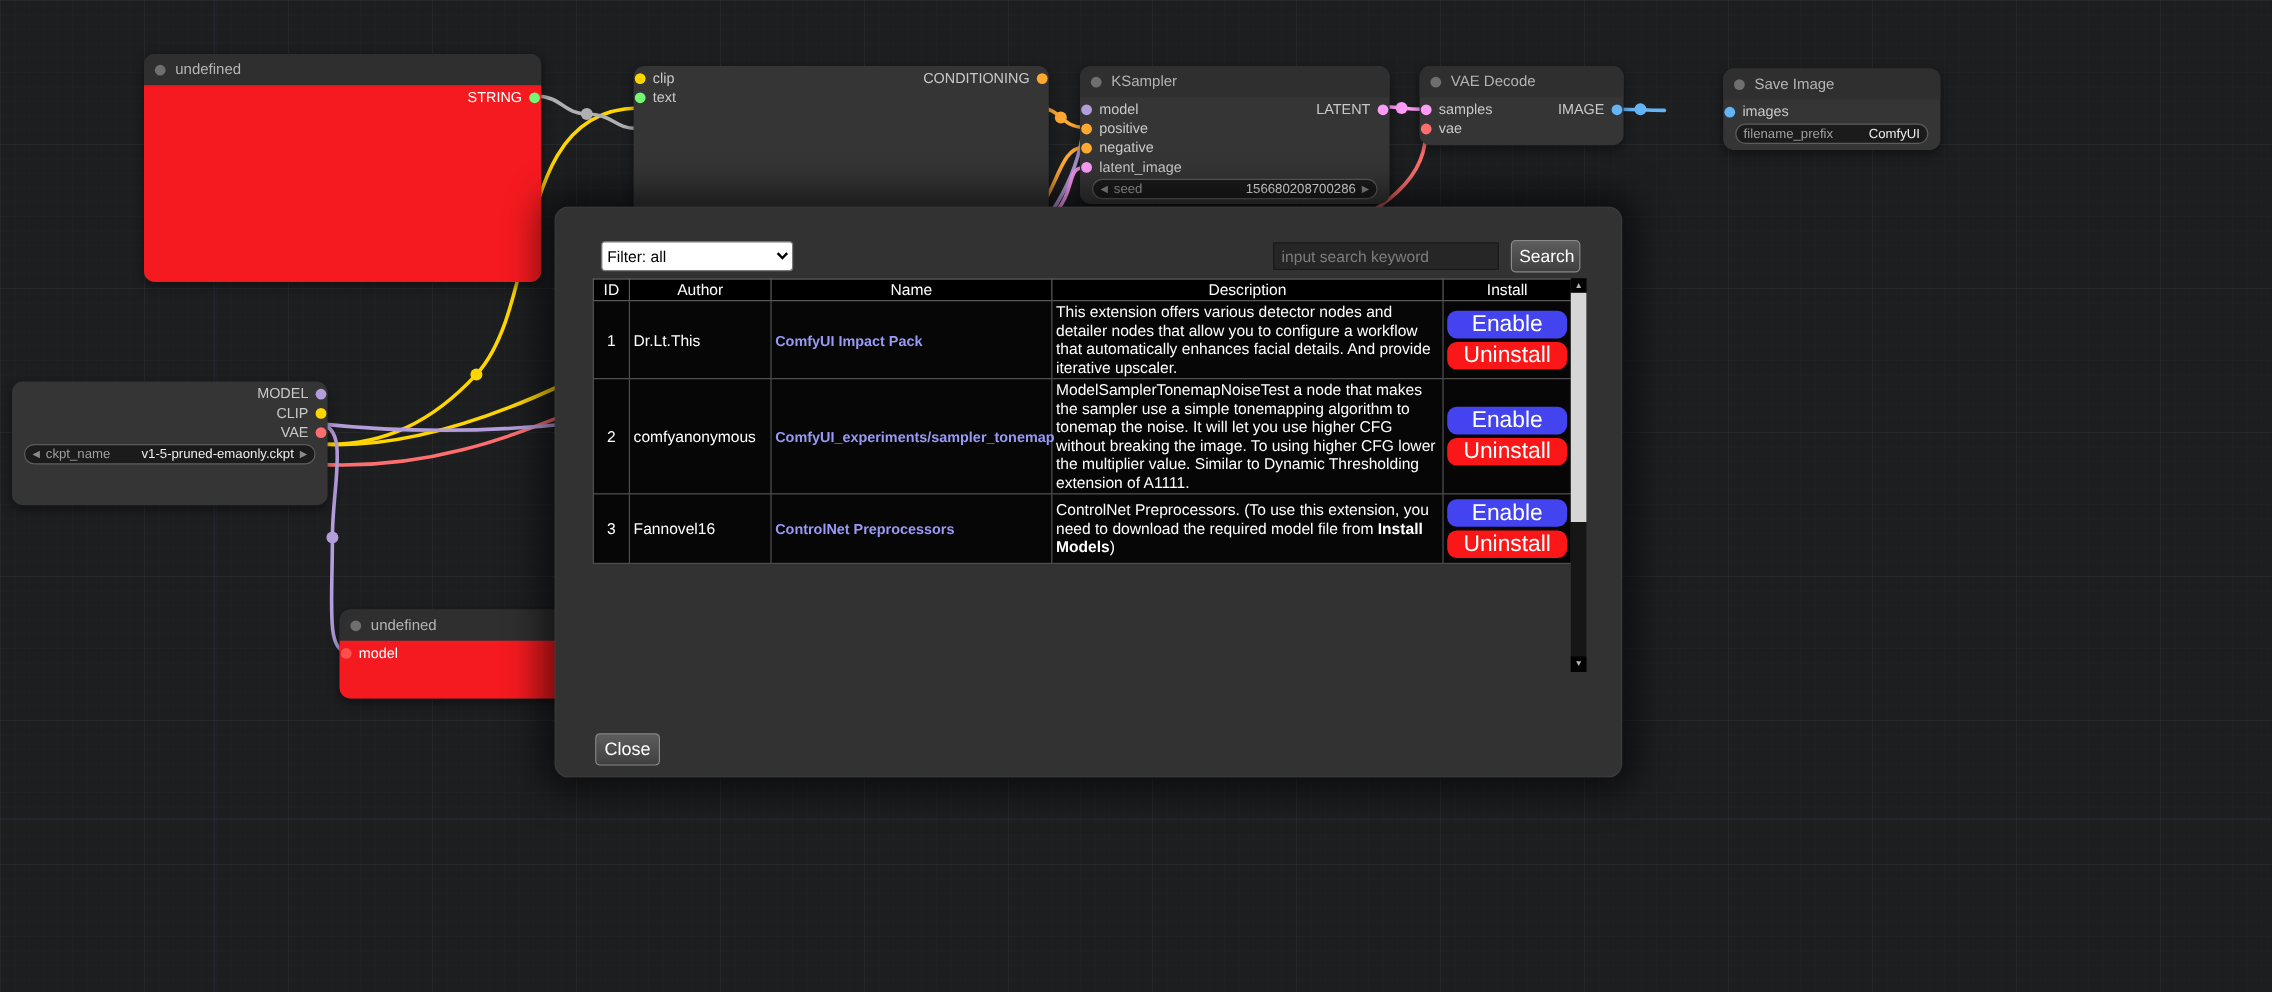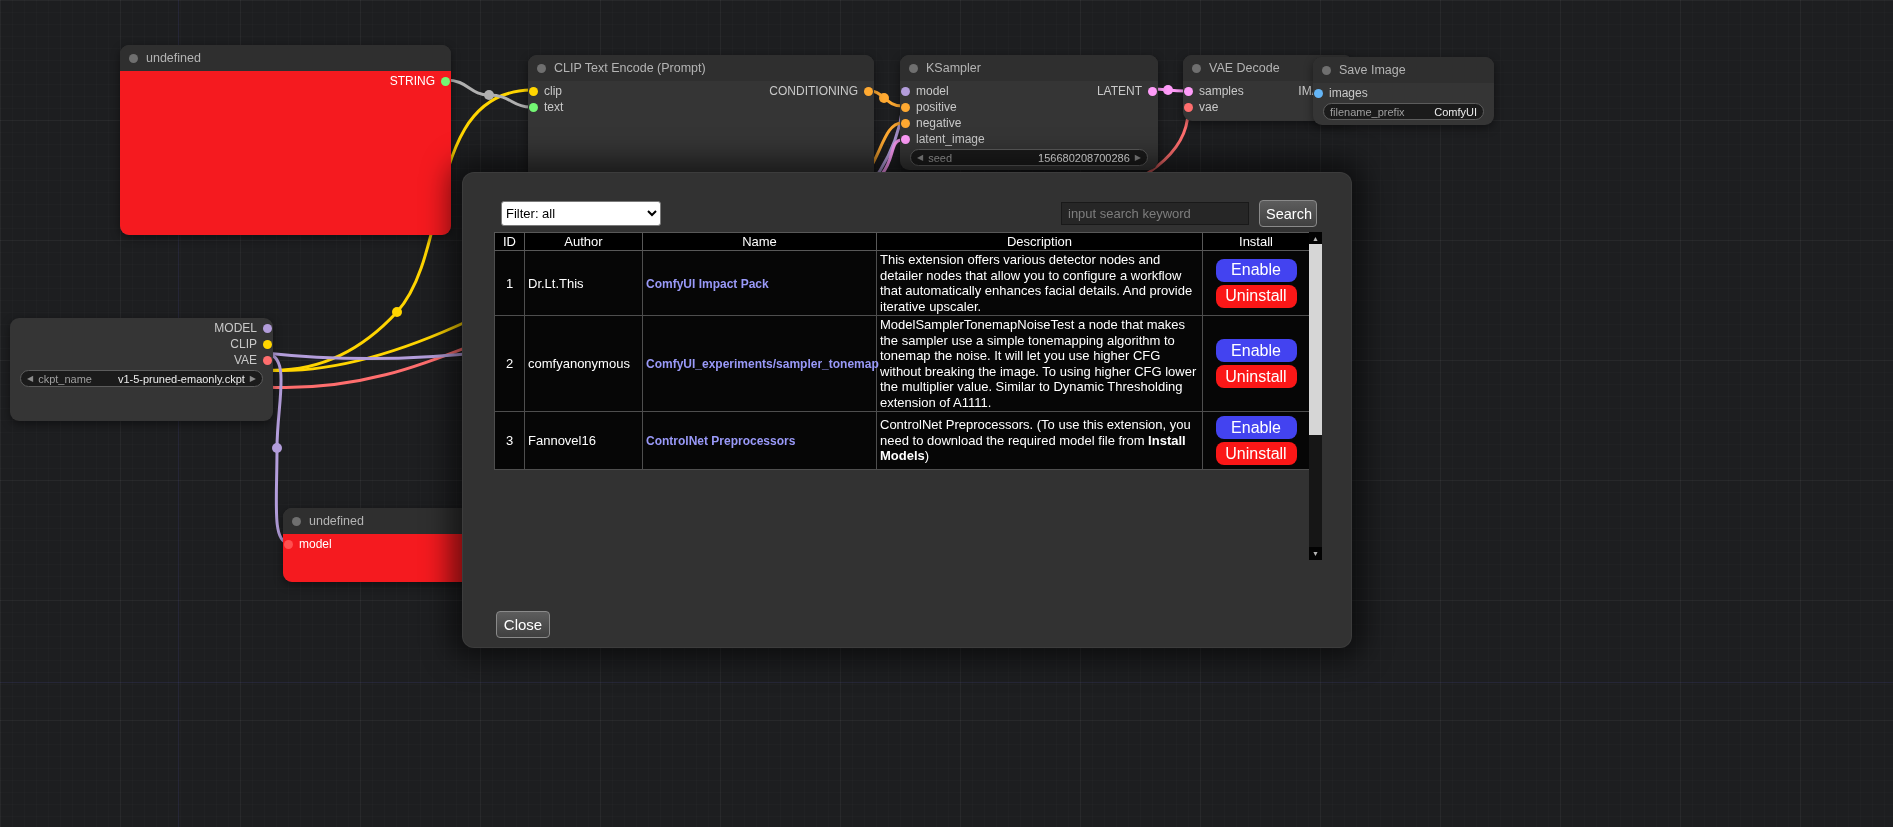--- a/index.html
+++ b/index.html
@@ -48,22 +48,22 @@
 
   .tablewrap{position:absolute;left:31px;top:59px;width:828px;height:328px}
   table.ext{border-collapse:collapse;width:815px;table-layout:fixed;color:#fff}
   table.ext th{background:#000;border:1px solid #585858;font-size:13px;font-weight:normal;height:17px;padding:0}
   table.ext td{background:#060606;border:1px solid #4e4e4e;padding:1px 3px;vertical-align:middle;font-size:13px}
   td.cell-id{text-align:center}
   td.cell-author{padding-left:7px}
   .ext-link{color:var(--name-link);font-weight:bold;font-size:12px;cursor:pointer;white-space:nowrap}
   td.cell-desc{font-size:12.5px;line-height:15.5px;vertical-align:top;padding:2px 4px}
   td.cell-install{text-align:center;padding:2px}
-  .rowbtn{display:block;width:81px;height:23px;margin:3px auto;border:none;border-radius:8px;color:#fff;
-          font-size:16px;font-family:inherit;cursor:pointer}
+  .rowbtn{display:block;width:100px;height:23px;margin:3px auto;border:none;border-radius:8px;color:#fff;
+          font-size:19px;font-family:inherit;cursor:pointer}
   .btn-enable{background:var(--enable-blue)}
   .btn-uninstall{background:var(--uninstall-red)}
 
   .vscroll{position:absolute;left:815px;top:0;width:13px;height:328px;background:#161616}
   .sarrow{position:absolute;left:0;width:13px;height:13px;background:#030303;color:#b5b5b5;font-size:7px;
           text-align:center;line-height:13px;cursor:pointer}
   .sarrow.up{top:0}.sarrow.down{bottom:0}
   .sthumb{position:absolute;left:0;top:12px;width:13px;height:191px;background:#d6d6d6;cursor:pointer}
 </style>
 </head>
@@ -102,24 +102,20 @@
     <div class="srow">
       <span class="sout lightxt">
         <span>STRING</span>
         <i class="dot" style="background:var(--string)"></i>
       </span>
     </div>
   </div>
 </div>
 
 <div class="node" style="left:528px;top:55px;width:346px;height:250px">
-  <div class="ntitle">
-    <span class="tdot"></span>
-    <span>CLIP Text Encode (Prompt)</span>
-  </div>
   <div class="nbody">
     <div class="srow">
       <span class="sin">
         <i class="dot" style="background:var(--clip)"></i>
         <span>clip</span>
       </span>
       <span class="sout">
         <span>CONDITIONING</span>
         <i class="dot" style="background:var(--conditioning)"></i>
       </span>
@@ -194,21 +190,21 @@
     </div>
     <div class="srow">
       <span class="sin">
         <i class="dot" style="background:var(--vae)"></i>
         <span>vae</span>
       </span>
     </div>
   </div>
 </div>
 
-<div class="node" style="left:1313px;top:57px;width:181px;height:68px">
+<div class="node" style="left:1436px;top:57px;width:181px;height:68px">
   <div class="ntitle">
     <span class="tdot"></span>
     <span>Save Image</span>
   </div>
   <div class="nbody">
     <div class="srow">
       <span class="sin">
         <i class="dot" style="background:var(--image)"></i>
         <span>images</span>
       </span>

